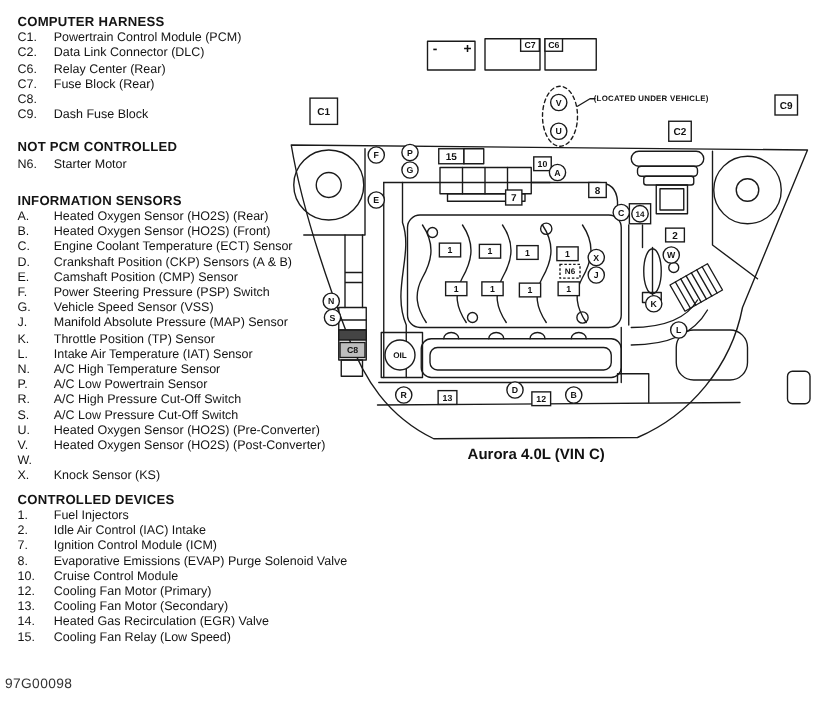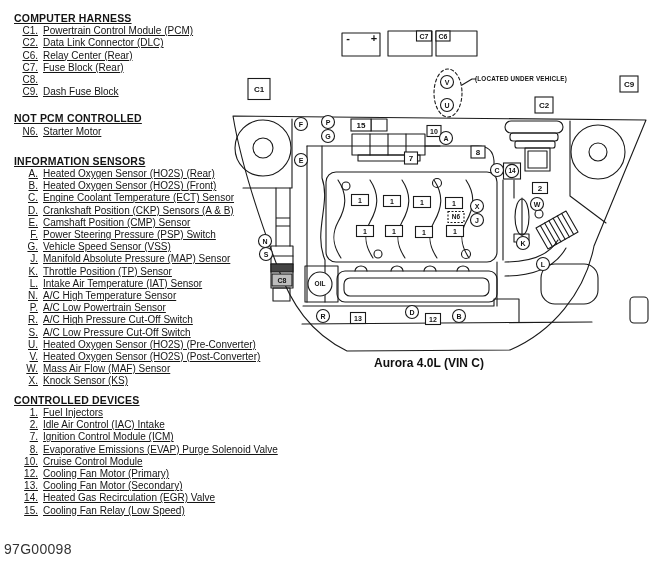--- a/index.html
+++ b/index.html
@@ -1,26 +1,26 @@
 <!DOCTYPE html>
 <html><head>
 <meta charset="utf-8">
 <style>
   html,body{margin:0;padding:0;background:#fff;}
   .page{position:relative;width:650px;height:577px;background:#fff;overflow:hidden;
         font-family:"Liberation Sans",sans-serif;color:#141414;}
-  .legend{position:absolute;left:14px;top:12px;width:310px;font-size:10px;line-height:12.2px;text-decoration:underline;}
+  .legend{position:absolute;left:14px;top:12px;width:310px;font-size:10px;line-height:12.2px;}
   .legend-title{font-weight:bold;font-size:10.5px;letter-spacing:.2px;margin-bottom:1px;}
   .legend-section{margin-bottom:14px;}
   .legend-section:nth-child(2){margin-bottom:17px;}
   .legend-section:nth-child(3){margin-bottom:6px;}
   .legend-row{display:flex;}
-  .legend-key{flex:none;width:24px;text-align:right;padding-right:5px;white-space:pre;}
+  .legend-key{flex:none;width:24px;text-align:left;padding-right:5px;white-space:pre;}
   .legend-label{white-space:pre-line;}
-  .fig-code{position:absolute;left:4px;top:541px;font-size:14px;color:#333;letter-spacing:.3px;}
+  .fig-code{position:absolute;left:4px;top:541px;font-size:11px;color:#333;letter-spacing:.3px;}
   svg{position:absolute;left:0;top:0;}
   svg text{font-family:"Liberation Sans",sans-serif;font-weight:bold;fill:#111;}
 </style>
 </head>
 <body>
 
 <div class="page">
 
   <div class="legend" id="legend">
       <div class="legend-section">
@@ -117,21 +117,20 @@
         <div class="legend-row">
           <span class="legend-key">U.</span>
           <span class="legend-label">Heated Oxygen Sensor (HO2S) (Pre-Converter)</span>
         </div>
         <div class="legend-row">
           <span class="legend-key">V.</span>
           <span class="legend-label">Heated Oxygen Sensor (HO2S) (Post-Converter)</span>
         </div>
         <div class="legend-row">
           <span class="legend-key">W.</span>
-          <span class="legend-label">Mass Air Flow (MAF) Sensor</span>
         </div>
         <div class="legend-row">
           <span class="legend-key">X.</span>
           <span class="legend-label">Knock Sensor (KS)</span>
         </div>
       </div>
       <div class="legend-section">
         <div class="legend-title">CONTROLLED DEVICES</div>
         <div class="legend-row">
           <span class="legend-key">1.</span>

